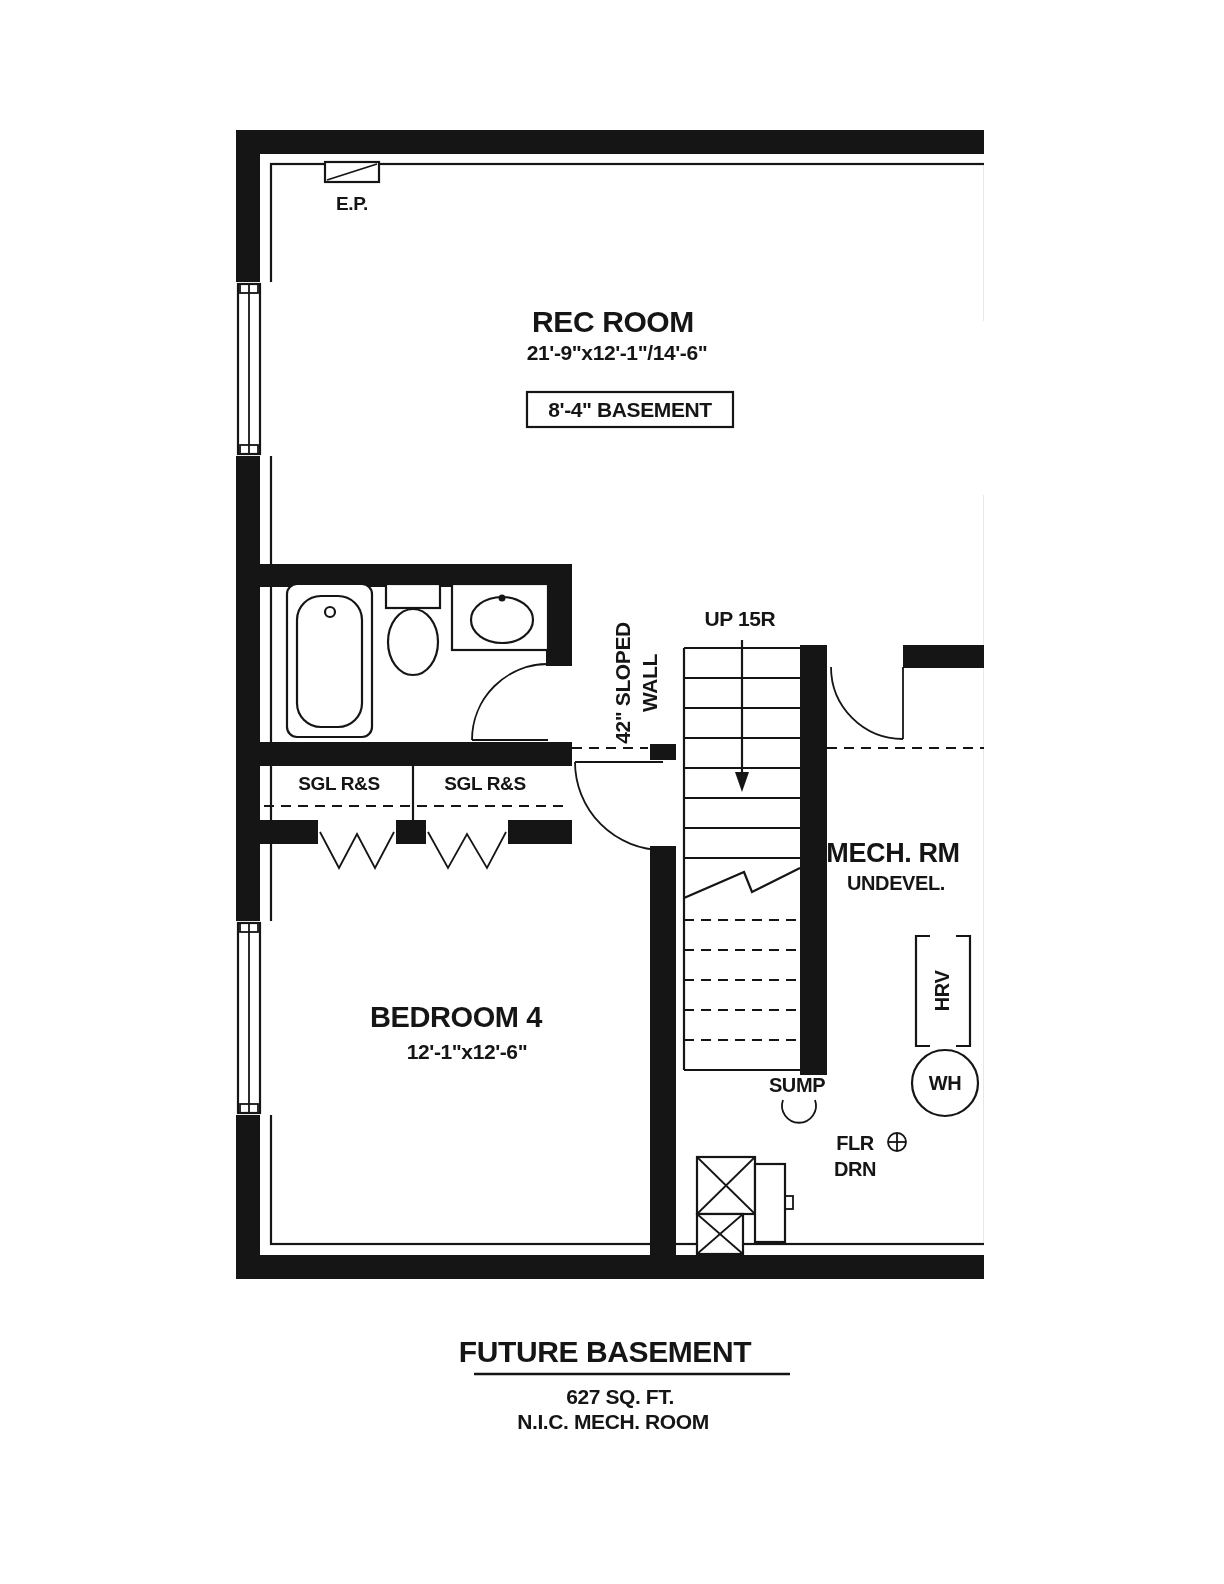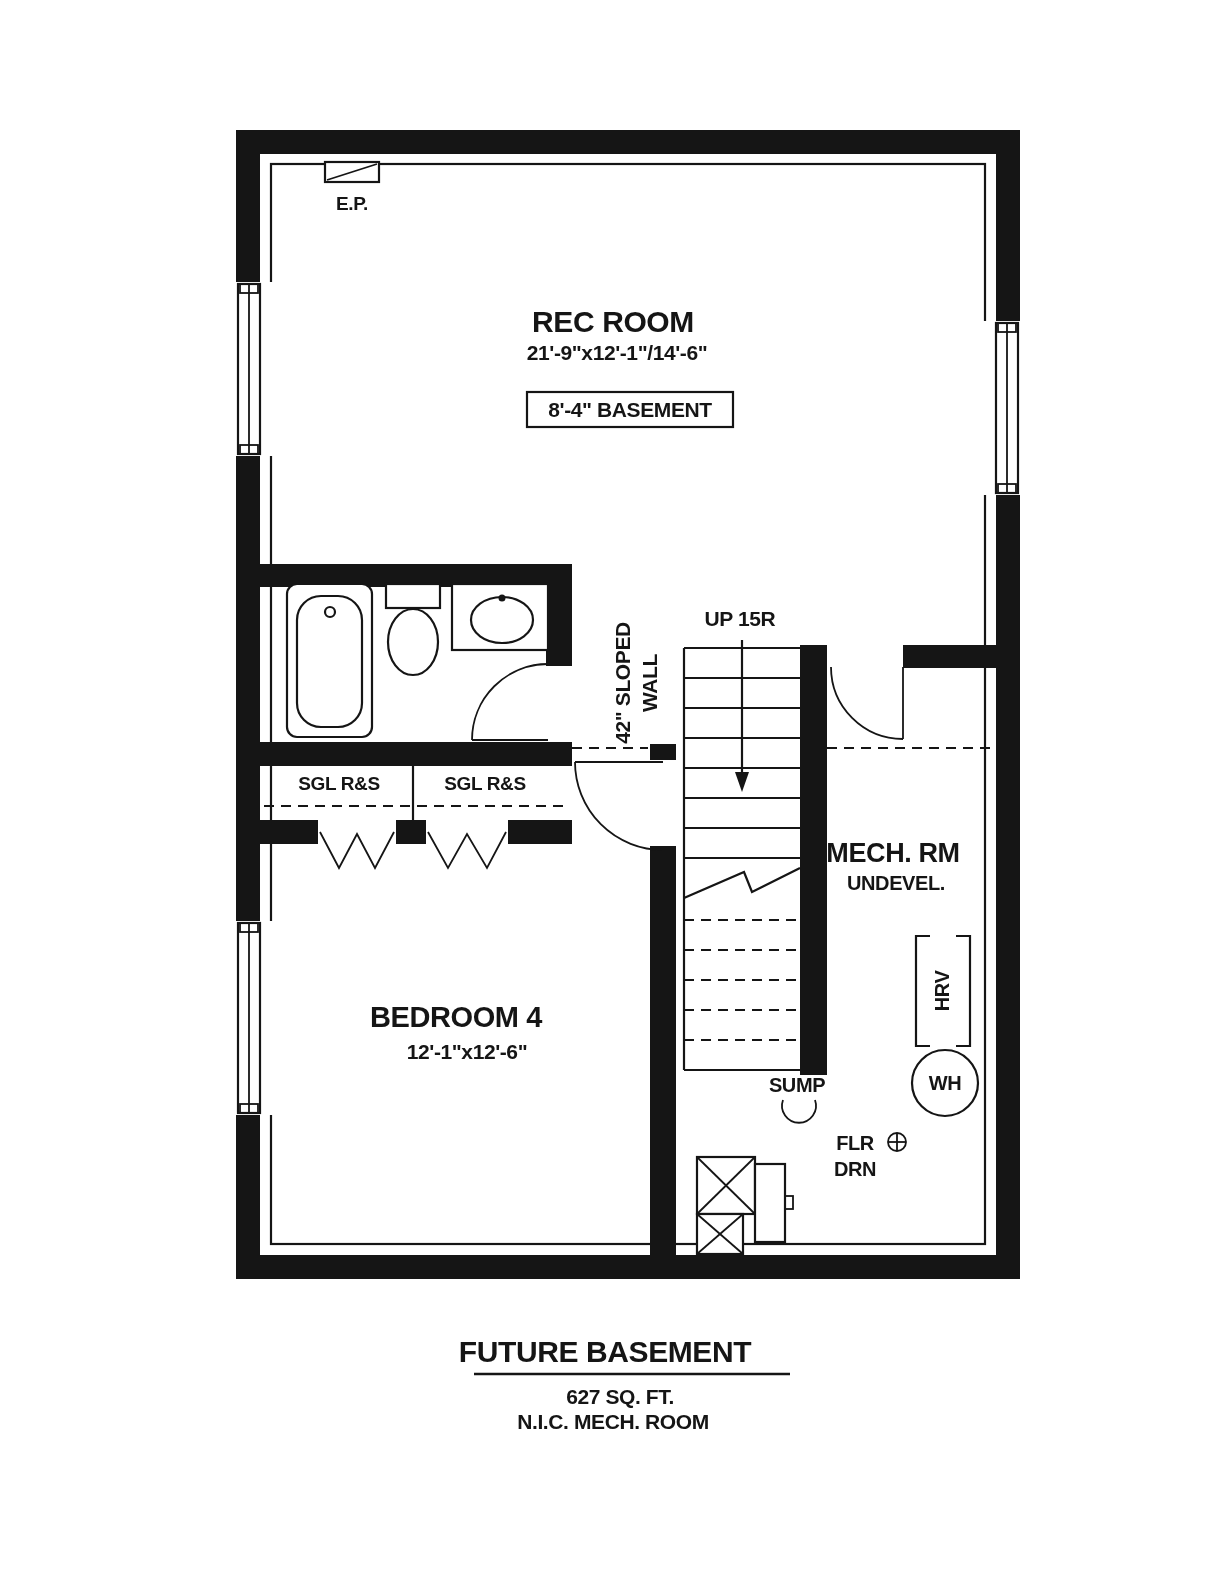--- a/index.html
+++ b/index.html
@@ -1,16 +1,16 @@
 <!DOCTYPE html>
 <html><head>
 <meta charset="utf-8">
 <style>
   html,body{margin:0;padding:0;background:#fff;}
-  .page{position:relative;width:1224px;height:1584px;background:#ffffff;overflow:hidden;}
+  .page{position:relative;width:984px;height:1584px;background:#ffffff;overflow:hidden;}
   svg{display:block;}
   text{
     font-family:"Liberation Sans", sans-serif;
     font-weight:bold;
     fill:#151515;
     letter-spacing:-0.4px;
   }
   .t30{font-size:30px;}
   .t27{font-size:27px;}
   .t29{font-size:29px;}

